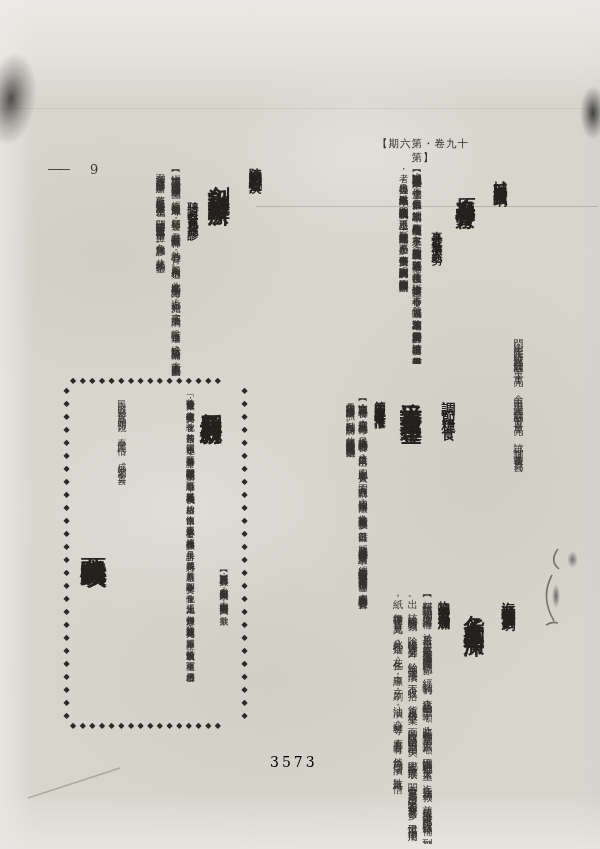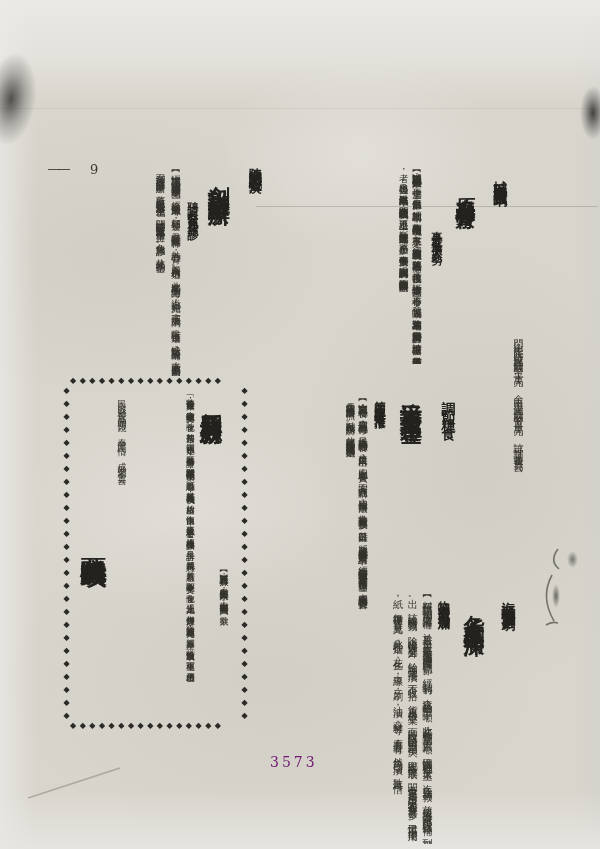--- a/index.html
+++ b/index.html
@@ -28,40 +28,41 @@
   .headline{ font-weight:700; color:#24221e; }
   .body-flow{
     writing-mode:vertical-rl; text-orientation:upright; position:absolute; z-index:3;
     overflow:hidden; color:#34322c; text-align:justify;
   }
   .diamonds{ color:#2c2a26; font-size:8px; line-height:1; letter-spacing:3.5px;
     overflow:hidden; white-space:nowrap; z-index:3; position:absolute;}
   .diamonds.v{ writing-mode:vertical-rl; text-orientation:upright; letter-spacing:4px;}
   .foldline{ position:absolute; z-index:2; background:rgba(70,65,56,.22); }
   .smudge{ position:absolute; z-index:2; pointer-events:none; }
-  .pgser{ color:#701a75;text-align:right; }
+  .pgser{ color:#000000;text-align:right; }
 </style>
 </head>
 <body>
 
 <div class="page">
 
   <div class="smudge" style="left:-14px;top:52px;width:50px;height:94px;background:radial-gradient(closest-side,rgba(44,43,41,.8),rgba(44,43,41,.3) 55%,transparent);transform:rotate(8deg);"></div>
   <div class="smudge" style="left:580px;top:86px;width:26px;height:54px;background:radial-gradient(closest-side,rgba(40,40,38,.85),rgba(40,40,38,.3) 60%,transparent);"></div>
   <div class="smudge" style="left:567px;top:551px;width:11px;height:17px;background:radial-gradient(closest-side,rgba(40,40,38,.55),transparent);"></div>
   <div class="smudge" style="left:552px;top:584px;width:8px;height:24px;background:radial-gradient(closest-side,rgba(30,30,28,.6),transparent);"></div>
   <svg class="smudge" style="left:528px;top:545px;" width="42" height="86" viewBox="0 0 42 86">
     <path d="M30,4 q-9,12 1,20 M24,30 q-12,22 2,46 M18,80 q6,-4 12,-2" fill="none" stroke="rgba(52,50,46,.6)" stroke-width="1.6"></path>
   </svg>
   <svg class="smudge" style="left:26px;top:758px;" width="96" height="44" viewBox="0 0 96 44">
     <path d="M2,40 L94,10" fill="none" stroke="rgba(90,85,74,.35)" stroke-width="1.4"></path>
   </svg>
   <div class="foldline" style="left:256px;top:206px;width:342px;height:1px;"></div>
   <div class="foldline" style="left:0;top:108px;width:600px;height:1px;background:rgba(70,65,56,.08);"></div>
 
+  <div class="hz" style="left:368px;top:137px;width:110px;font-size:10.5px;letter-spacing:1px;color:#2e2c28;text-align:center;">【期六第・卷九十第】</div>
   <div class="hz" style="left:48px;top:162px;font-size:12px;letter-spacing:-2px;color:#3a3731;">――</div>
   <div class="hz" style="left:90px;top:162px;font-size:13px;color:#3a3731;">9</div>
   <div class="hz pgser" style="left:270px;top:754px;font-size:14px;letter-spacing:3px;">3573</div>
 
   <div class="vt headline" style="left:492px;top:170px;font-size:14px;letter-spacing:2px;">城隍廟野僧負嵎</div>
   <div class="vt headline" style="left:453px;top:182px;font-size:20px;letter-spacing:1.5px;">原來和尚亦有背景</div>
   <div class="vt headline" style="left:428px;top:222px;font-size:11px;letter-spacing:3.2px;">事件有漸擴大之勢</div>
   <div class="body-flow" style="left:264px;top:166px;width:160px;height:198px;font-size:9.5px;line-height:13.3px;letter-spacing:.3px;">【珠浦訊】本縣城隍廟主持永貞師，不守佛規，傷風敗俗一節，經誌前期本刊。該廟今年為西門境輪值，在衆怒之下，經數度由該兩境開會，決將其驅逐出廟，推人前往接收，詎該僧竟恃資本主，不肯移交，且鳴警嚇人，諸廟董均為不滿，當即聯呈向警局控訴，請求警令限提出。該僧似乎幕後有人，少數「齋主食和尚」者，出爲聲援，以致迄今尚無結果。西門諸董事以野僧阢負嵎，遷延不出，斯一年一度之城隍廟大巡行，將不參加，事件有漸擴大勢。現聞有人出爲調解，惟尚未聞有具體解決辦法云。</div>
 
   <div class="body-flow" style="left:478px;top:331px;width:52px;height:262px;font-size:10px;line-height:24px;letter-spacing:3px;">門衛生院防疫經費國幣一千萬元，金中中學經費國幣五百萬元，諒可謂見義勇爲云。</div>

